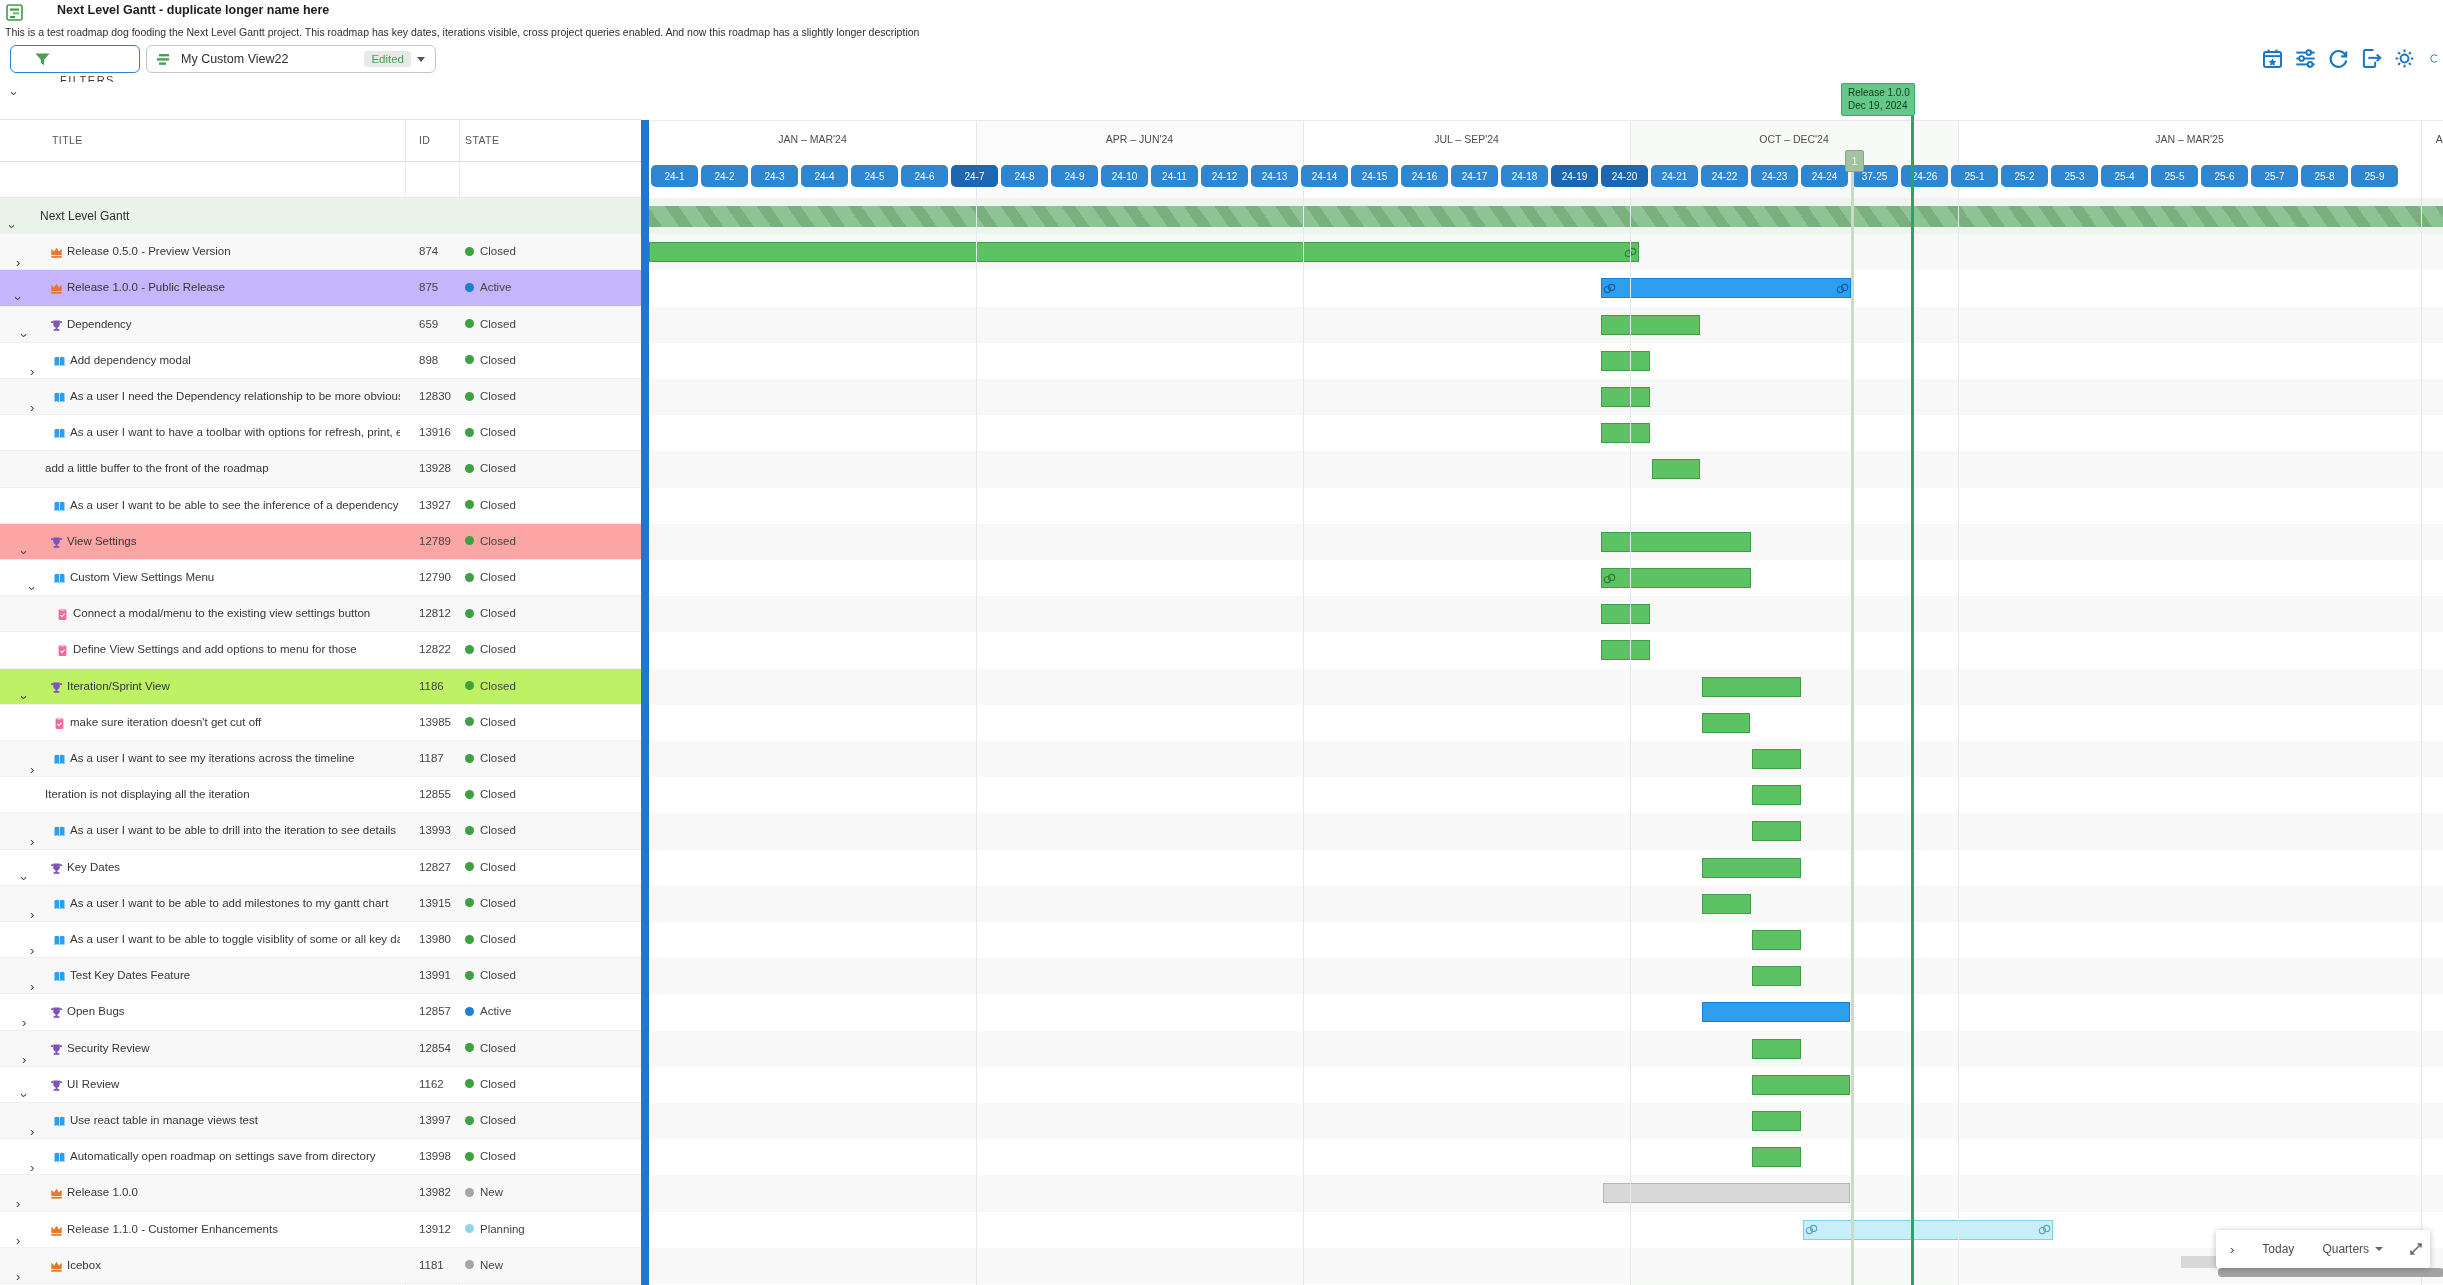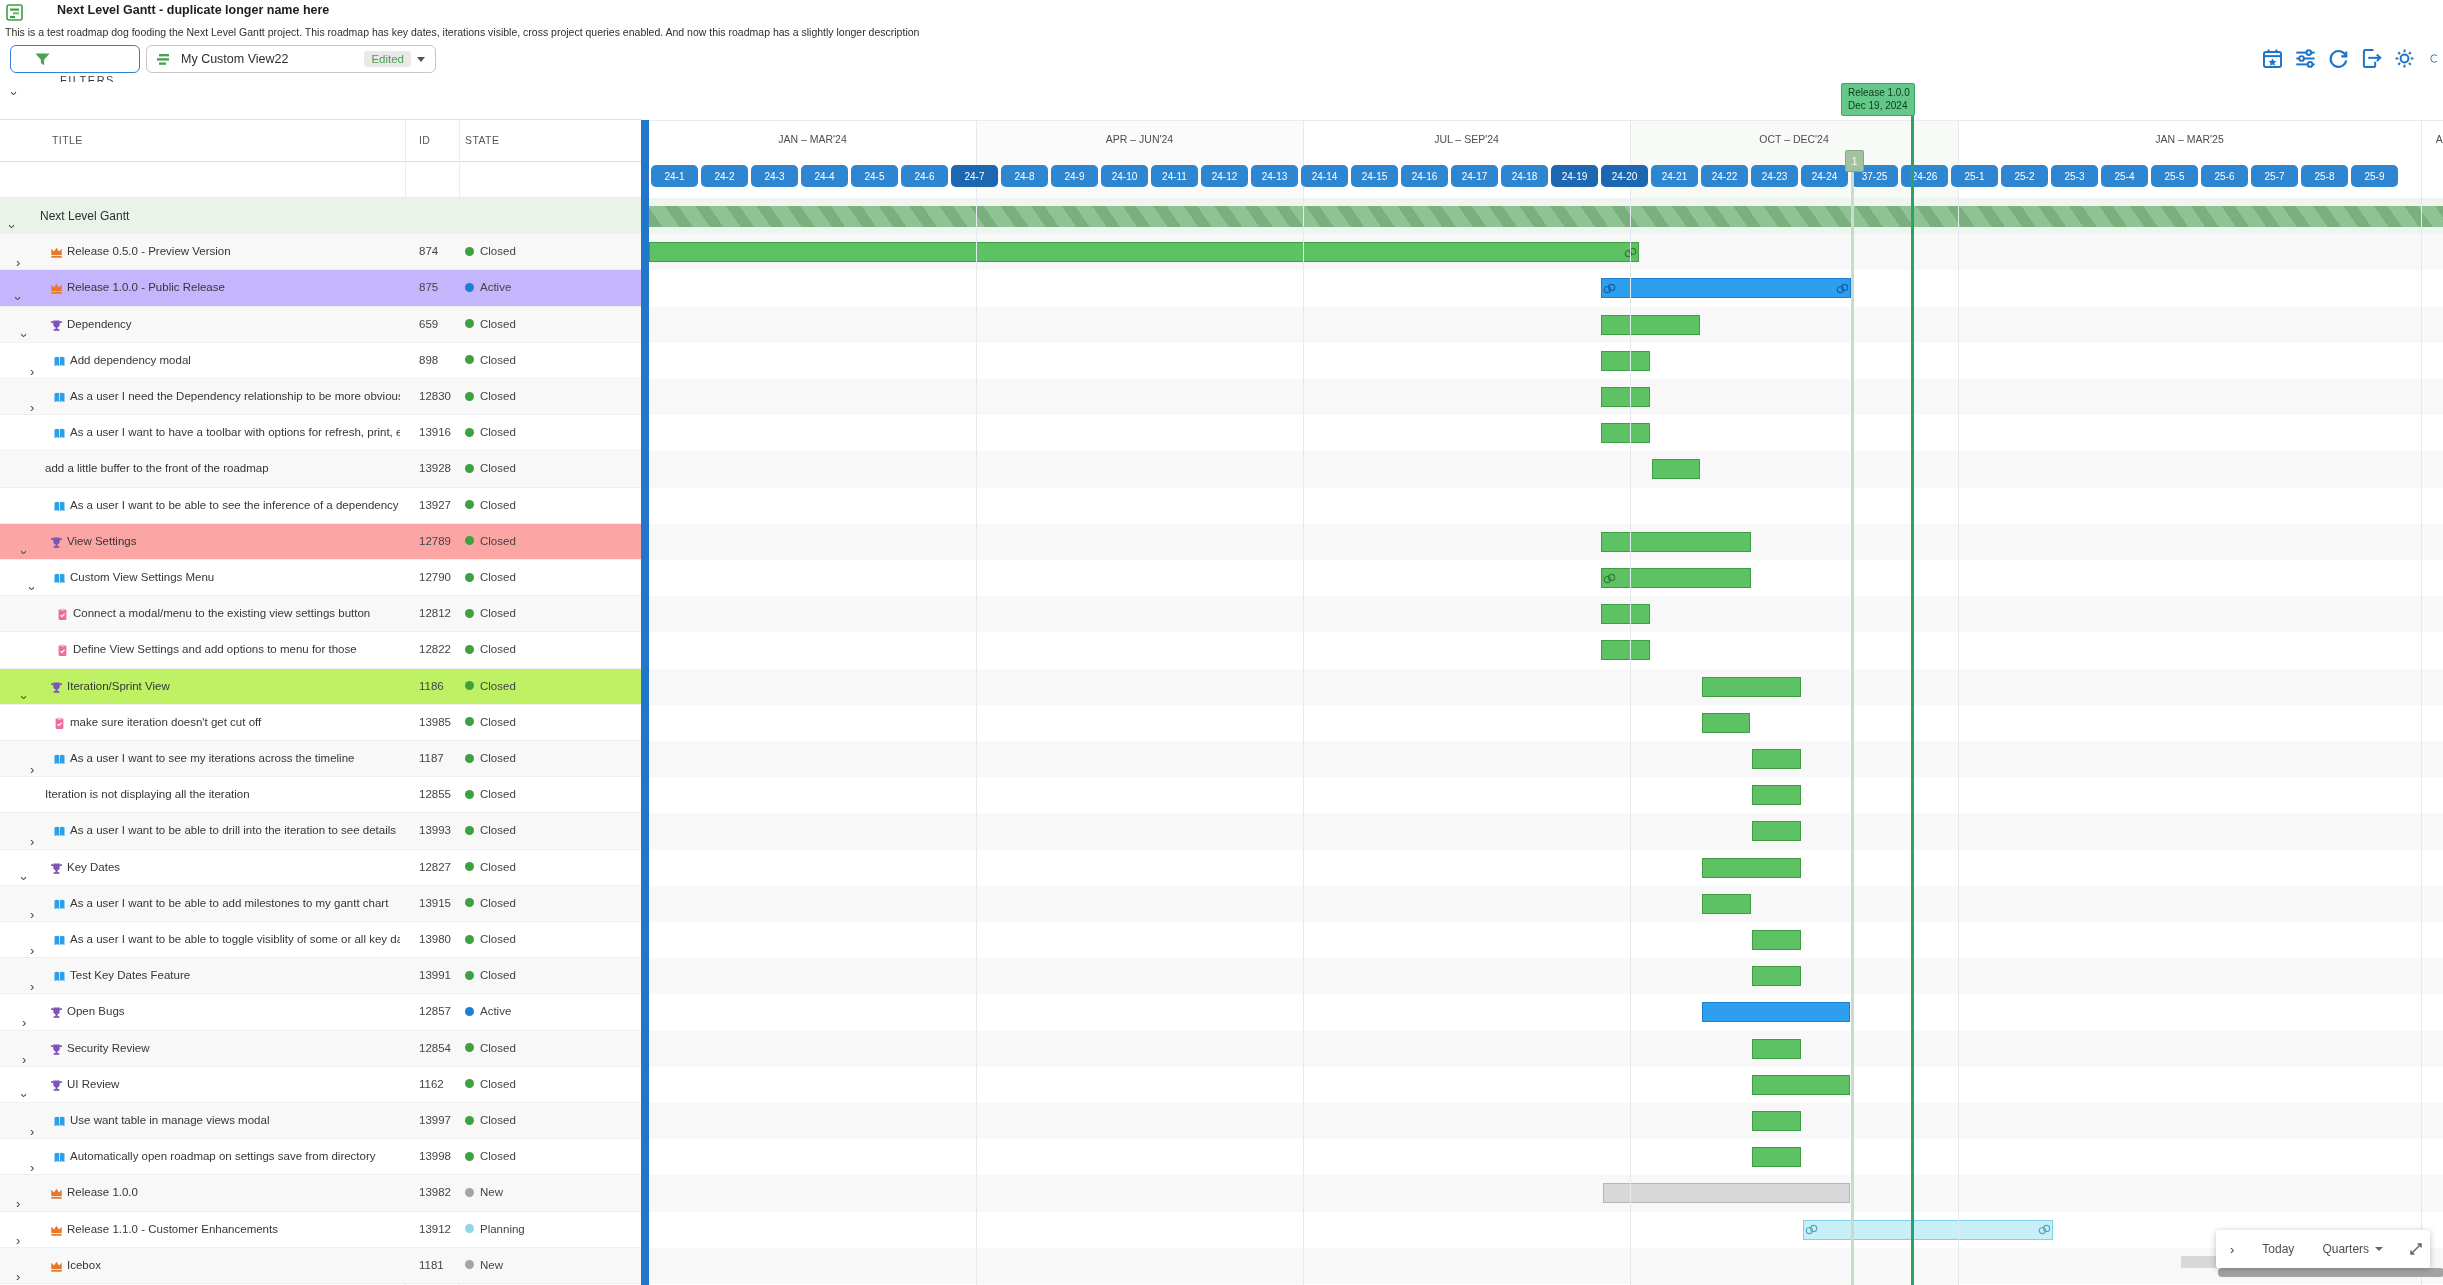--- a/index.html
+++ b/index.html
@@ -519,21 +519,21 @@
           </div>
         </div>
         <div class="trow" style="top:905.0000000000001px;background:#f7f8f7">
           <div style="position:absolute;left:30px;top:11px">
             <span class="chev">›</span>
           </div>
           <div class="ticon-s" style="left:53px"><svg viewBox="0 0 12 12">
               <path d="M1.4 2.2 C3 1.3 4.6 1.3 5.7 2.2 V10.2 C4.6 9.3 3 9.3 1.4 10.2 Z" fill="#2b9fe8"></path>
               <path d="M10.6 2.2 C9 1.3 7.4 1.3 6.3 2.2 V10.2 C7.4 9.3 9 9.3 10.6 10.2 Z" fill="#2b9fe8"></path>
             </svg></div>
-          <div class="title" style="left:70px">Use want table in manage views modal</div>
+          <div class="title" style="left:70px">Use react table in manage views test</div>
           <div class="idv">13997</div>
           <div class="state">
             <span class="dot" style="background:#3ca13e"></span>
             <span>Closed</span>
           </div>
         </div>
         <div class="trow" style="top:941.2px;background:#ffffff">
           <div style="position:absolute;left:30px;top:11px">
             <span class="chev">›</span>
           </div>

